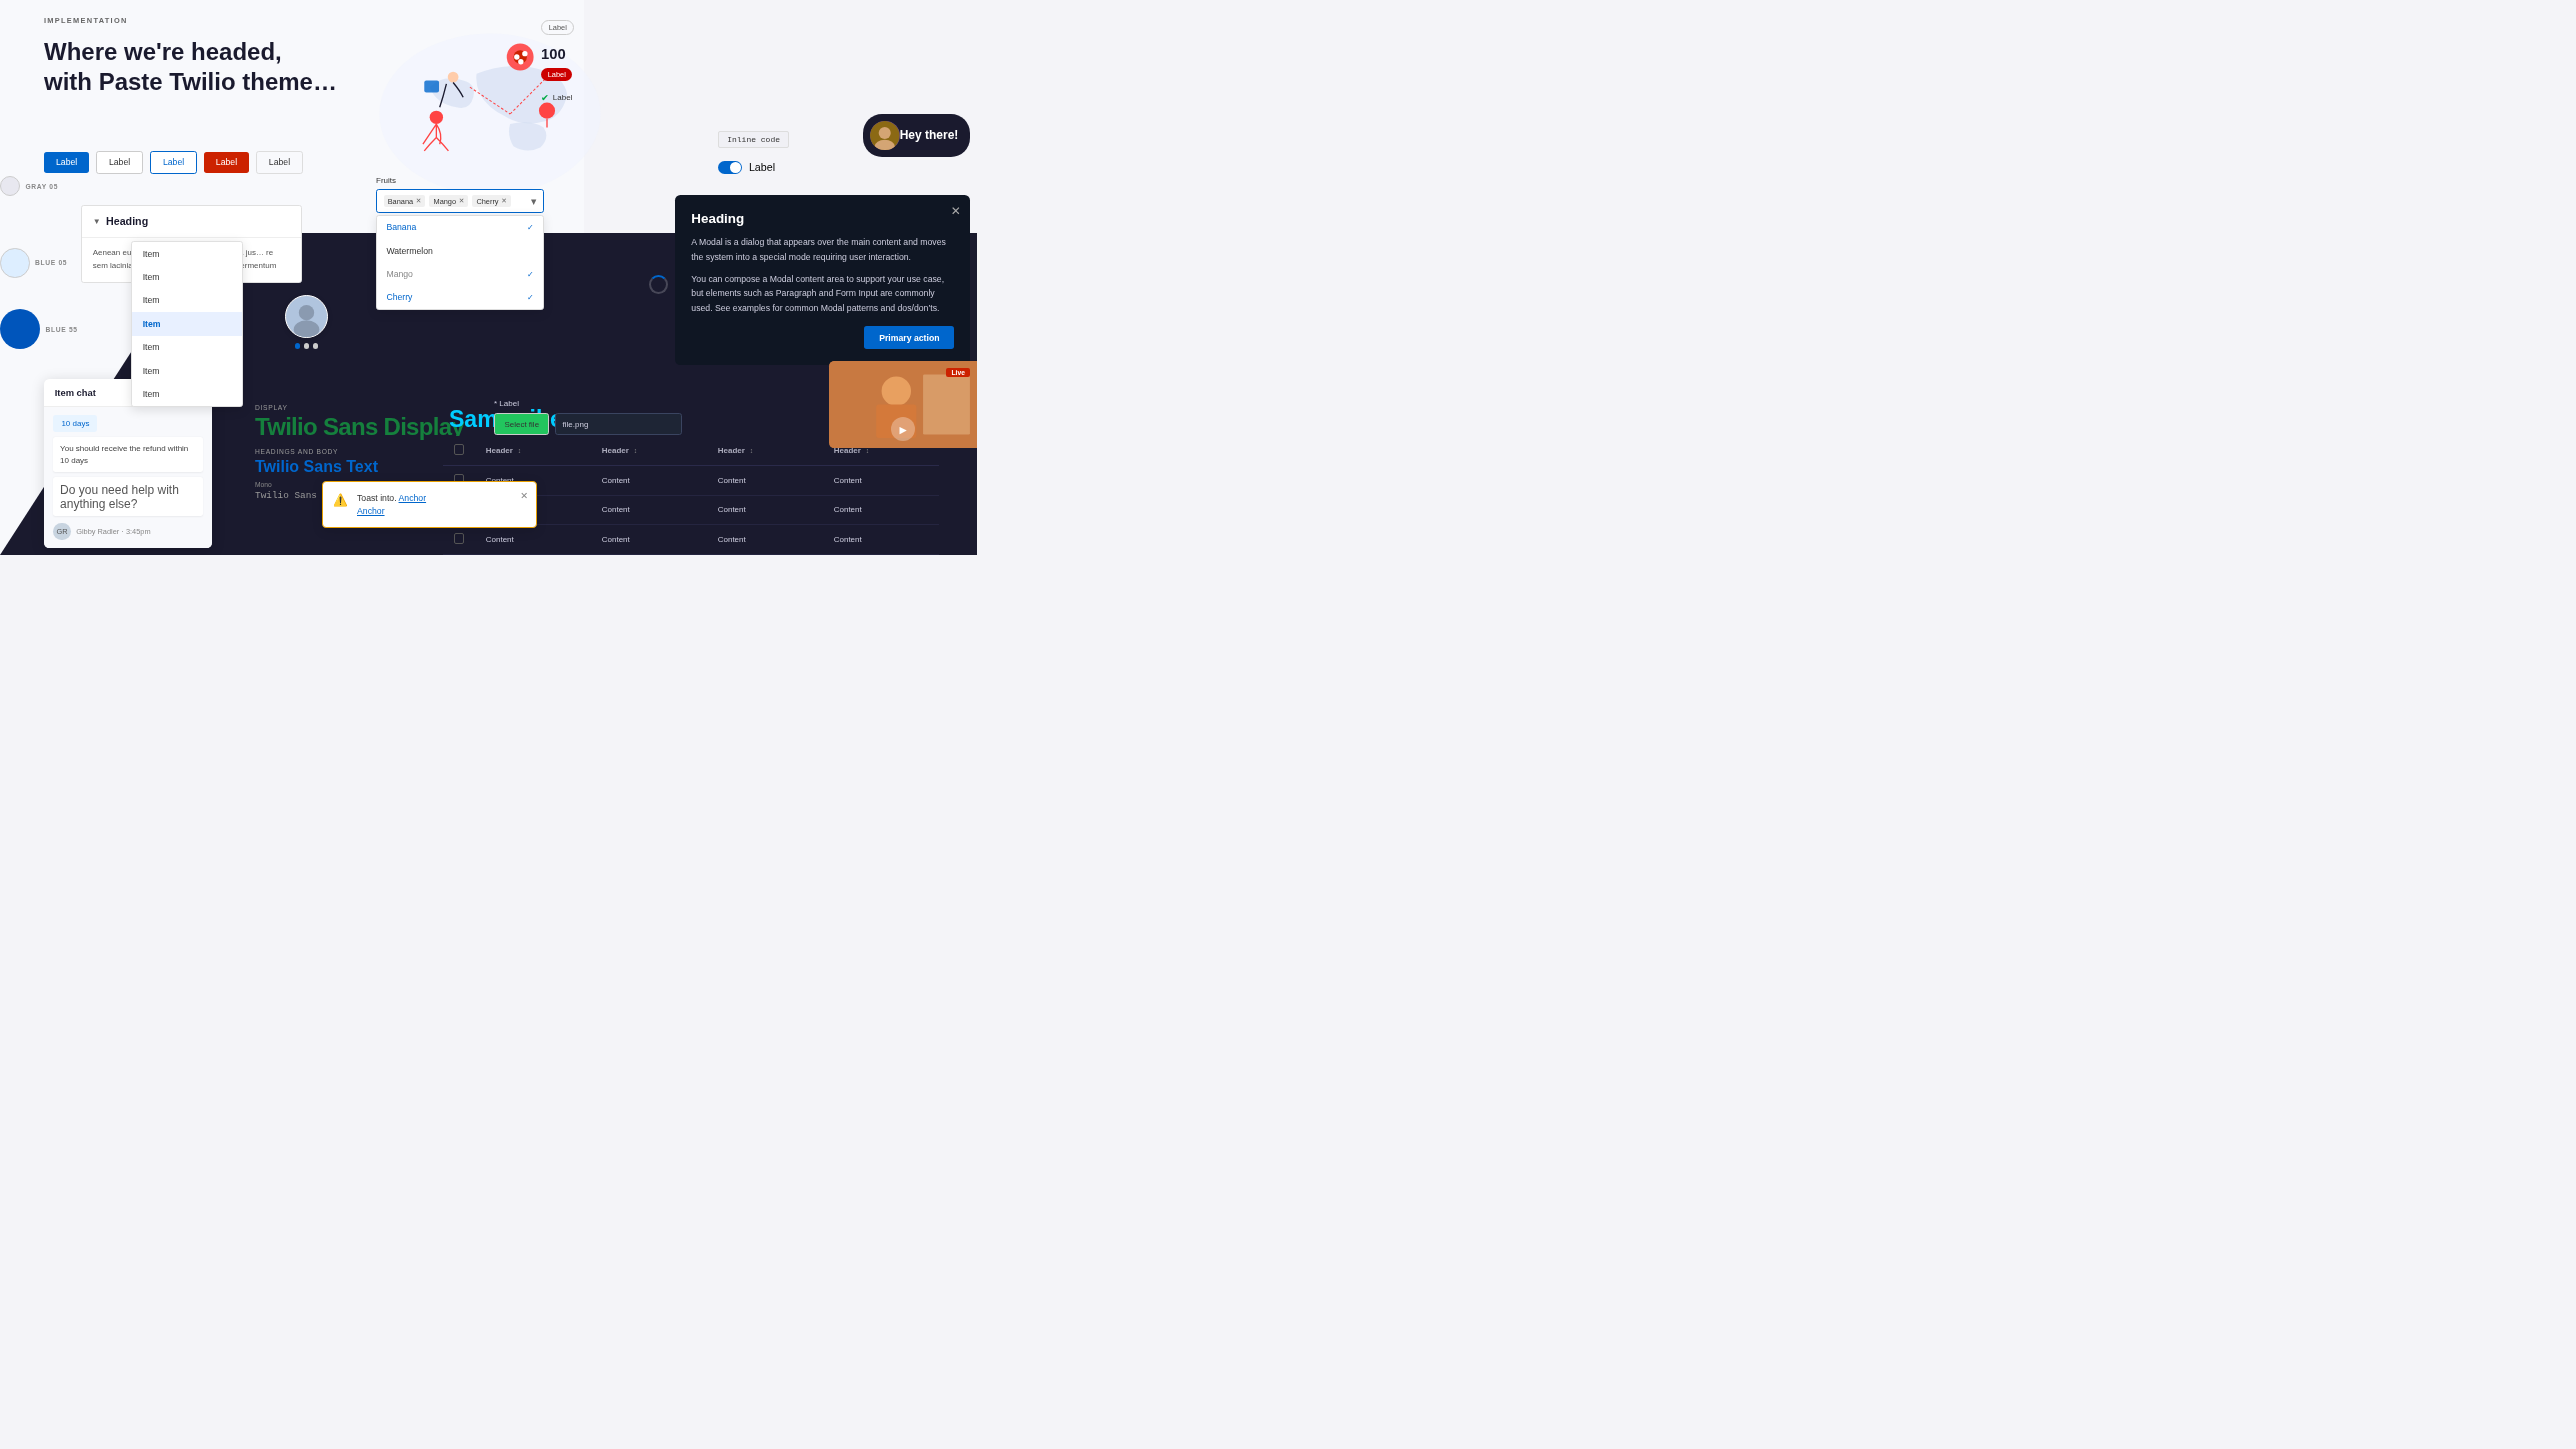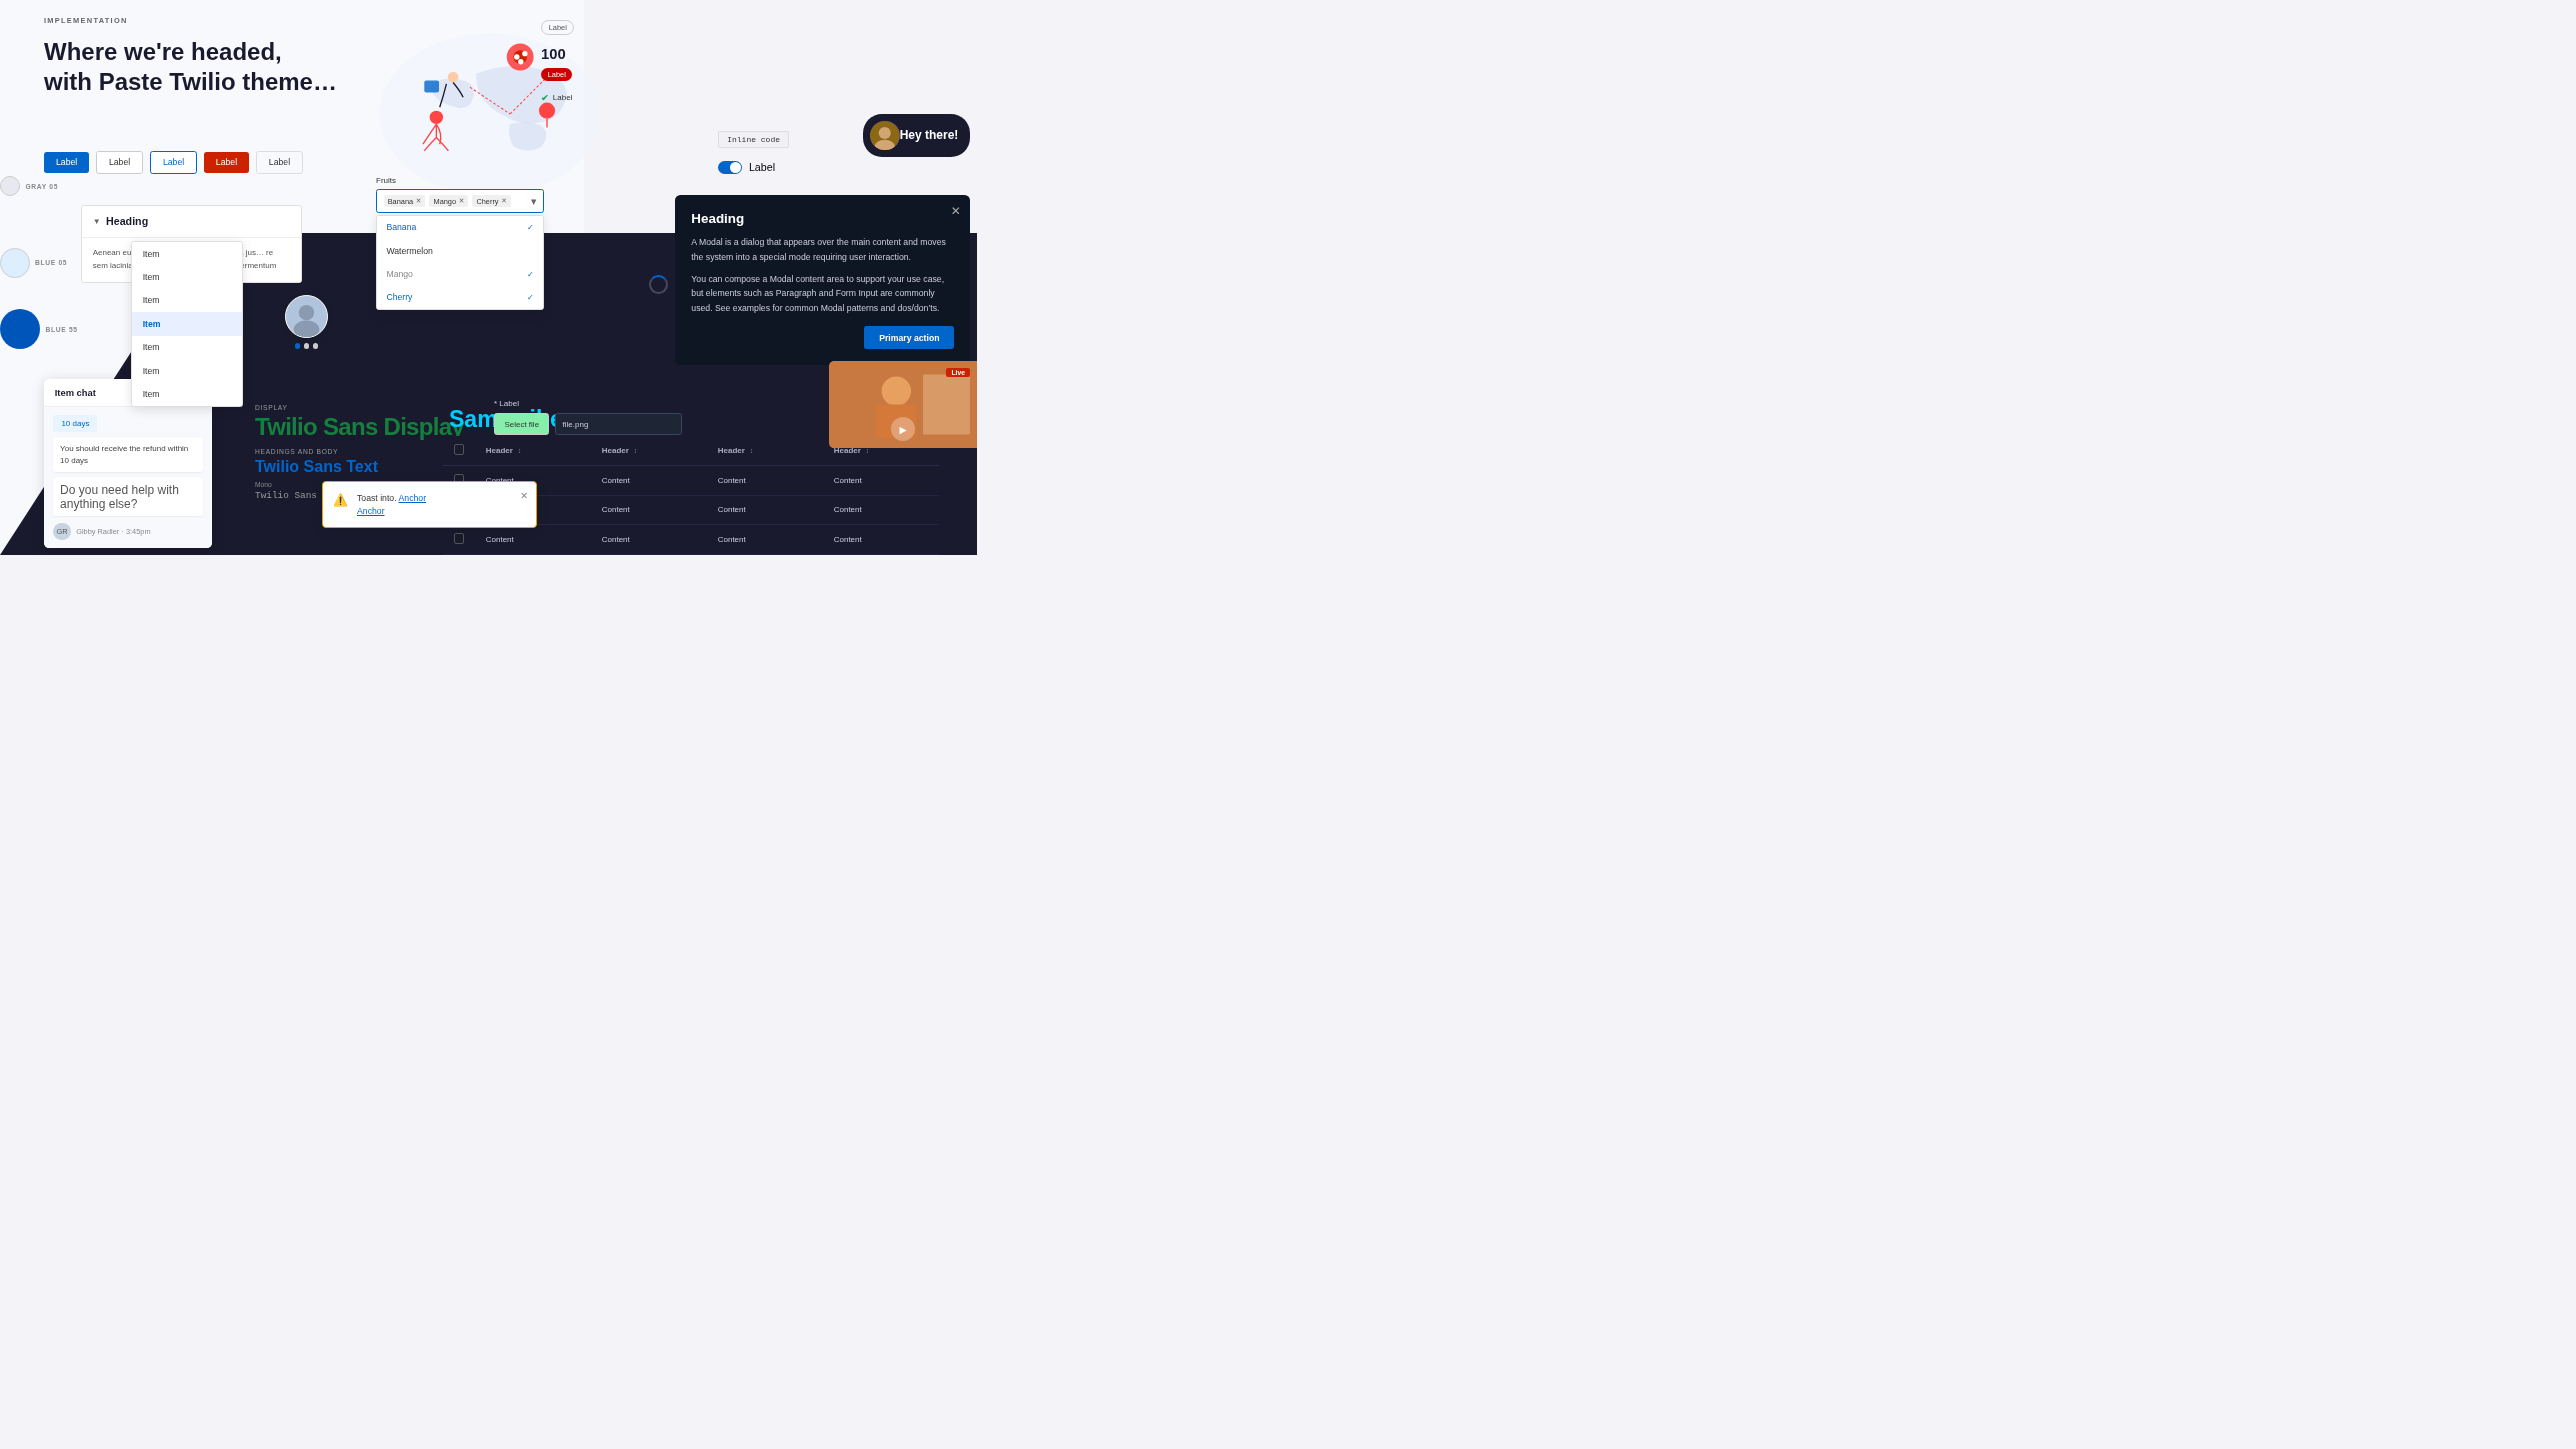--- a/index.html
+++ b/index.html
@@ -505,21 +505,21 @@
       font-size: 8px;
       color: #ccd;
       margin-bottom: 5.4px;
     }
     .file-row {
       display: flex;
       gap: 5.4px;
       align-items: center;
     }
     .file-select-btn {
-      background: #86efac;
+      background: #22c55e;
       color: #333;
       border: 1px solid #ccc;
       border-radius: 2.7px;
       padding: 5.4px 9.4px;
       font-size: 8px;
       cursor: pointer;
       white-space: nowrap;
     }
     .file-input {
       flex: 1;

